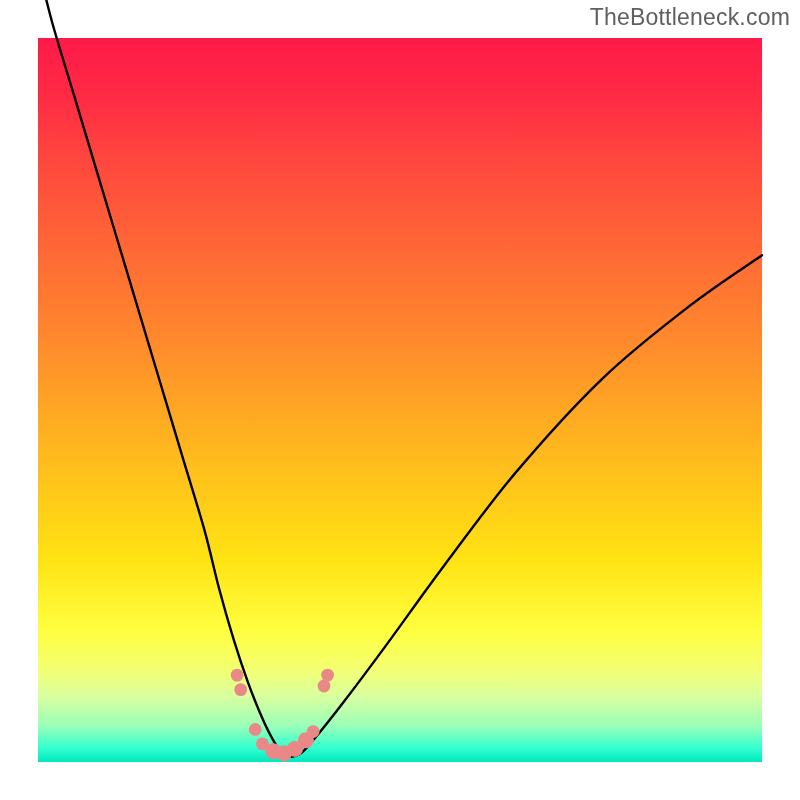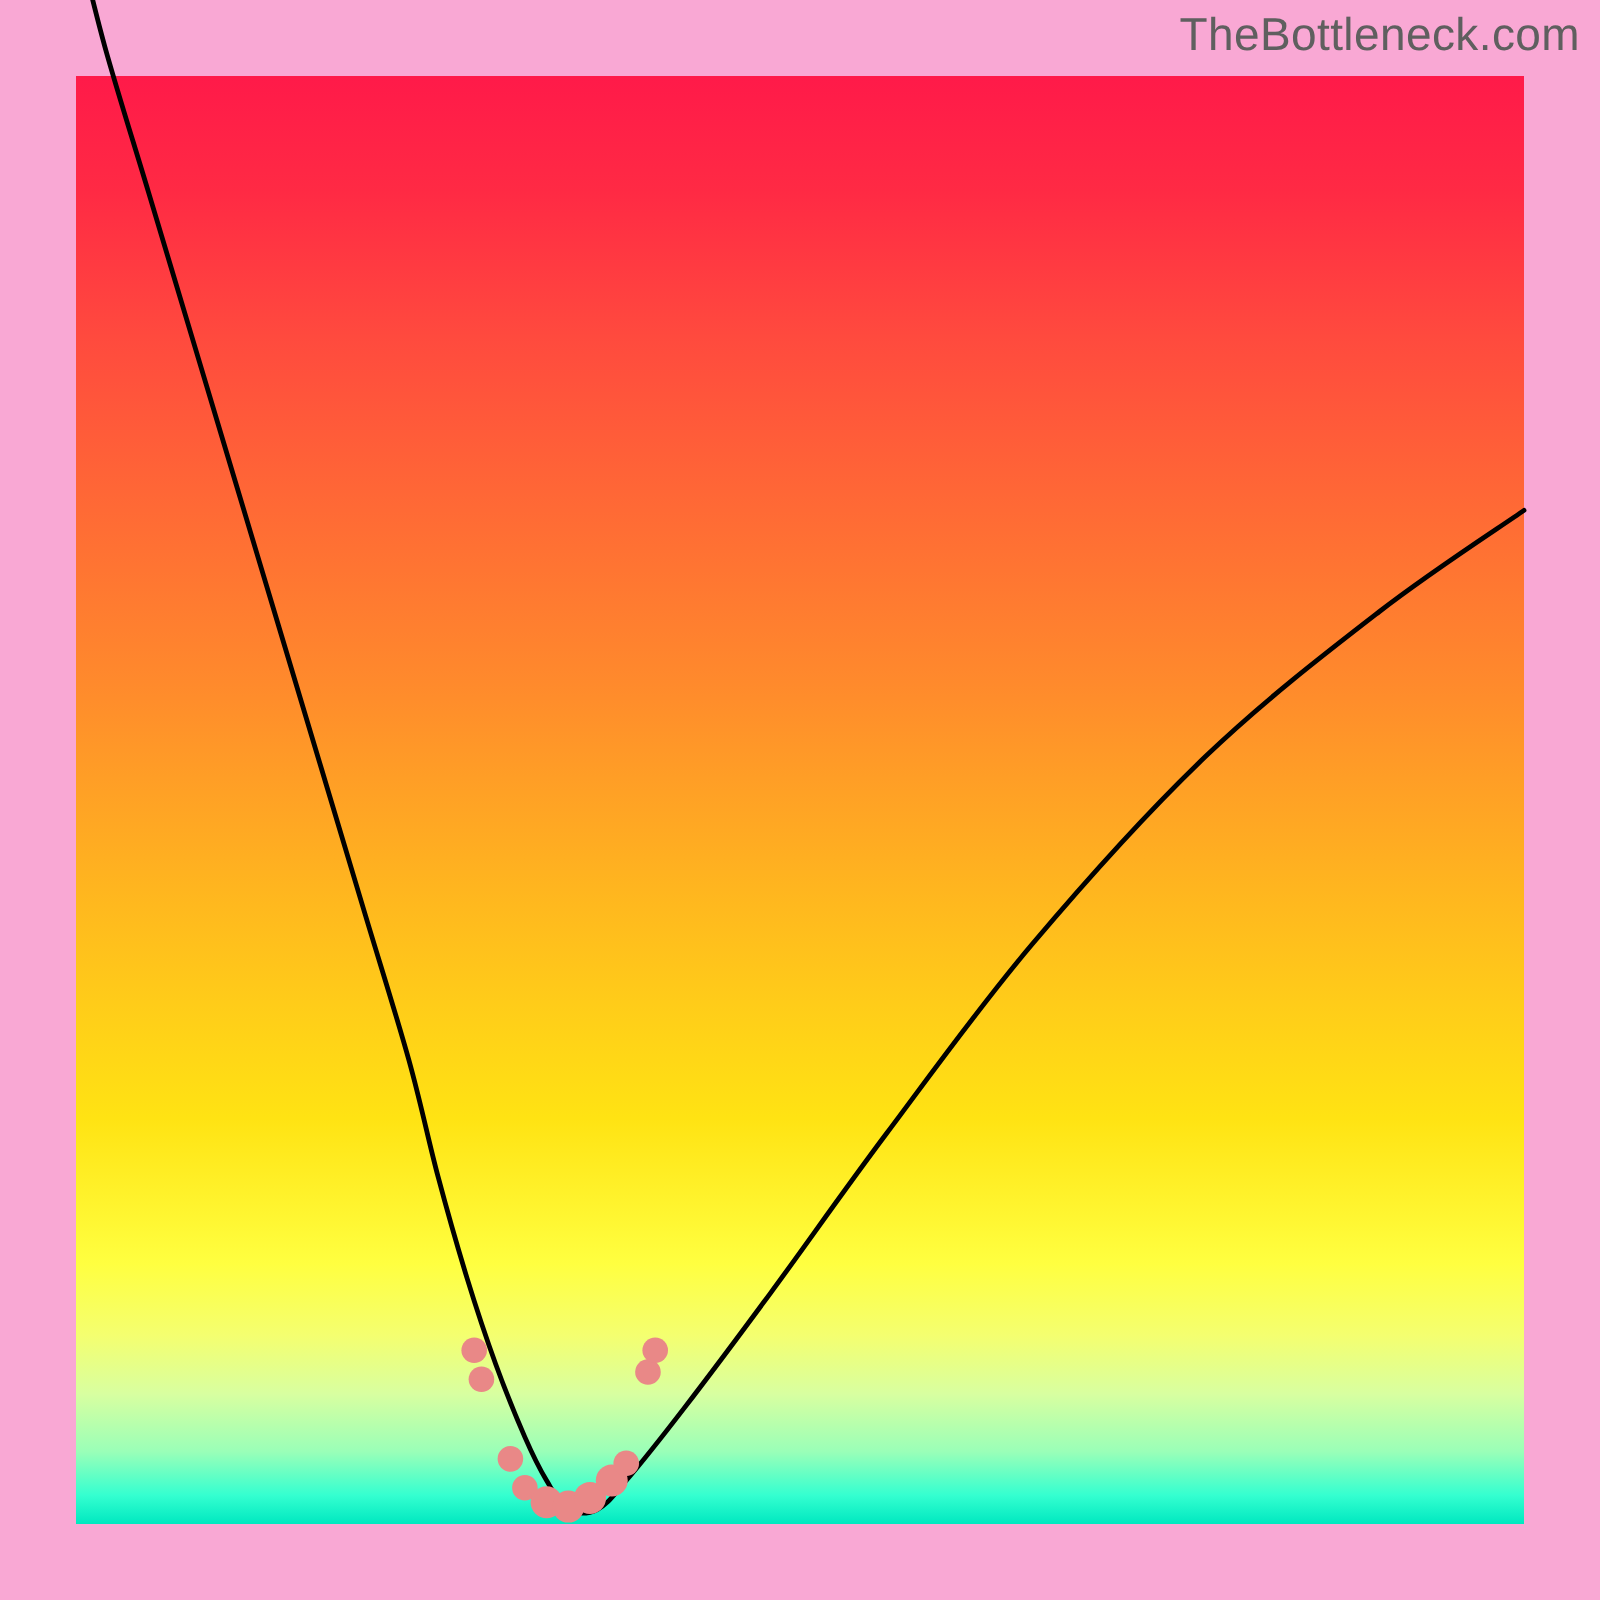--- a/index.html
+++ b/index.html
@@ -10,21 +10,21 @@
     background: #000000;
     overflow: hidden;
     font-family: Arial, Helvetica, sans-serif;
   }
   .frame {
     position: absolute;
     left: 0;
     top: 0;
     width: 800px;
     height: 800px;
-    background: #f9a8d4;
+    background: #ffffff;
   }
   .plot-area {
     position: absolute;
     left: 38px;
     top: 38px;
     width: 724px;
     height: 724px;
     
     background: linear-gradient(
       to bottom,

